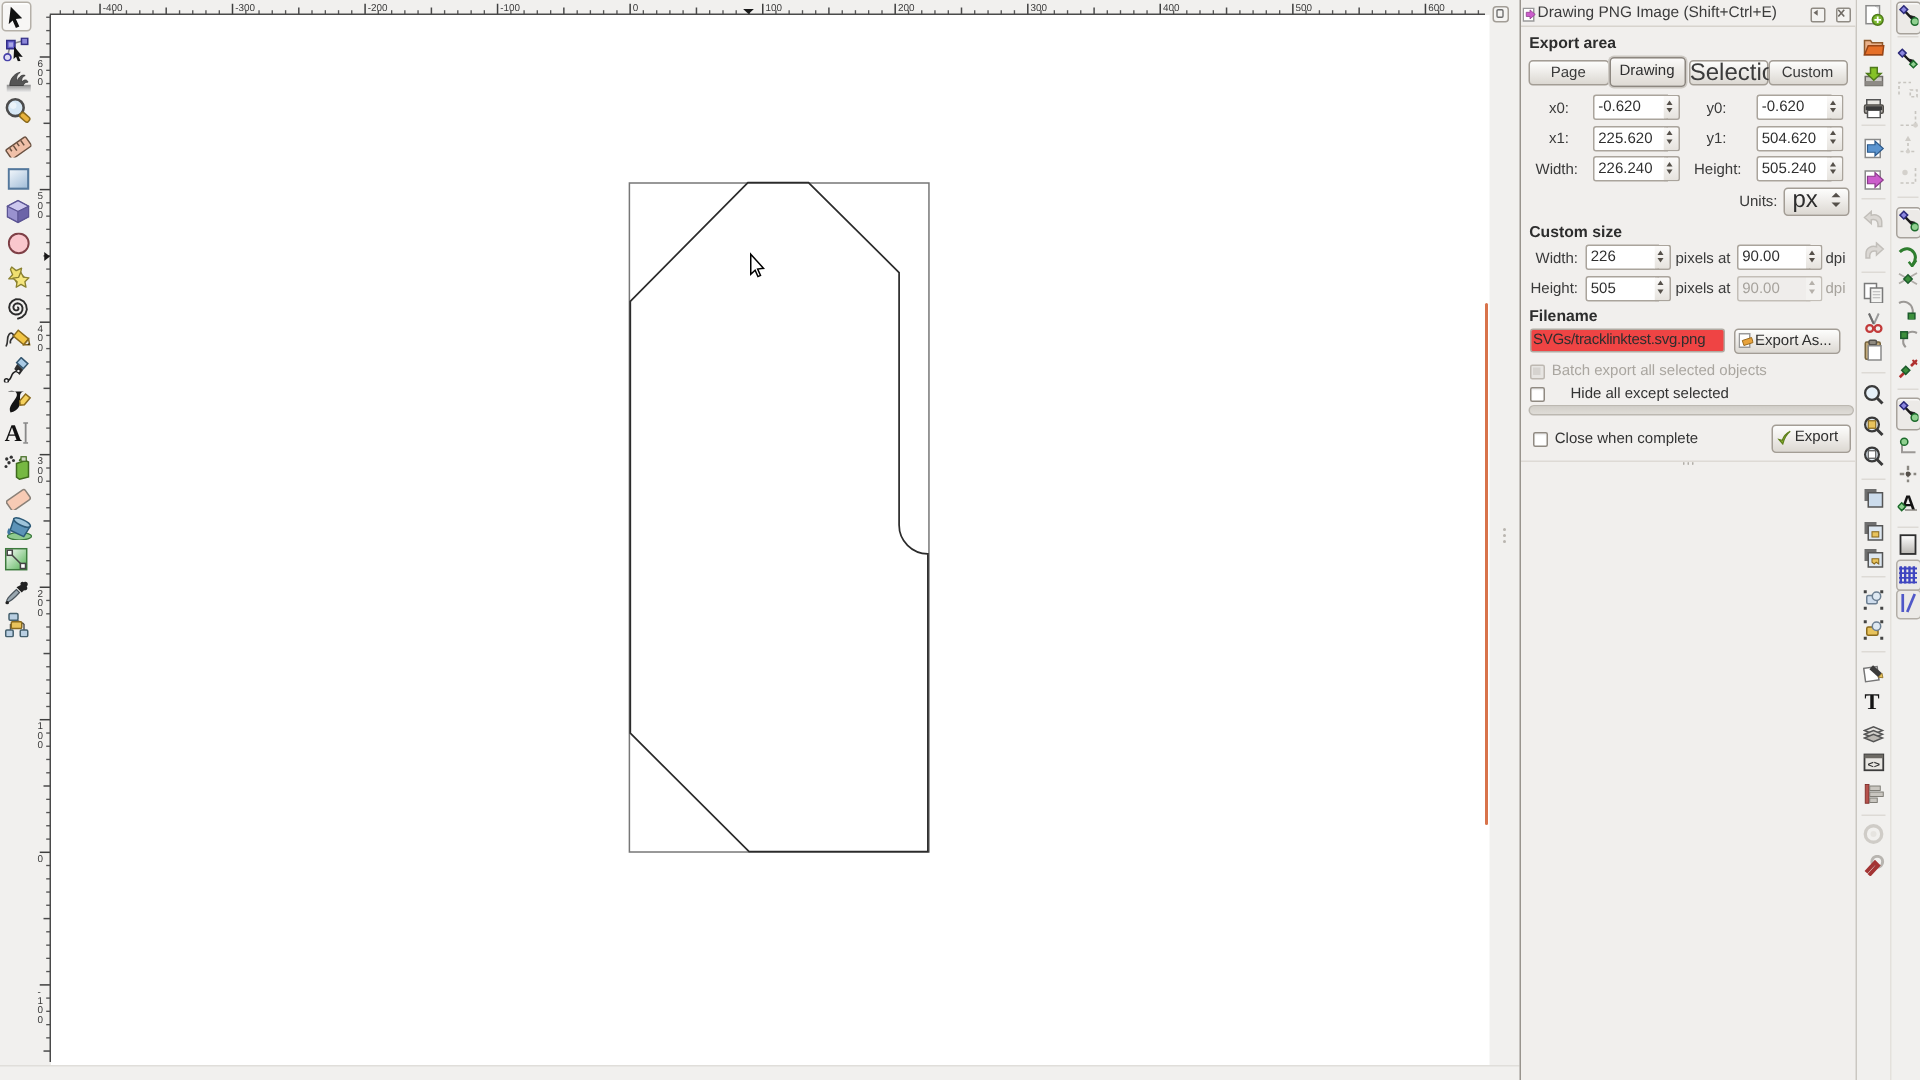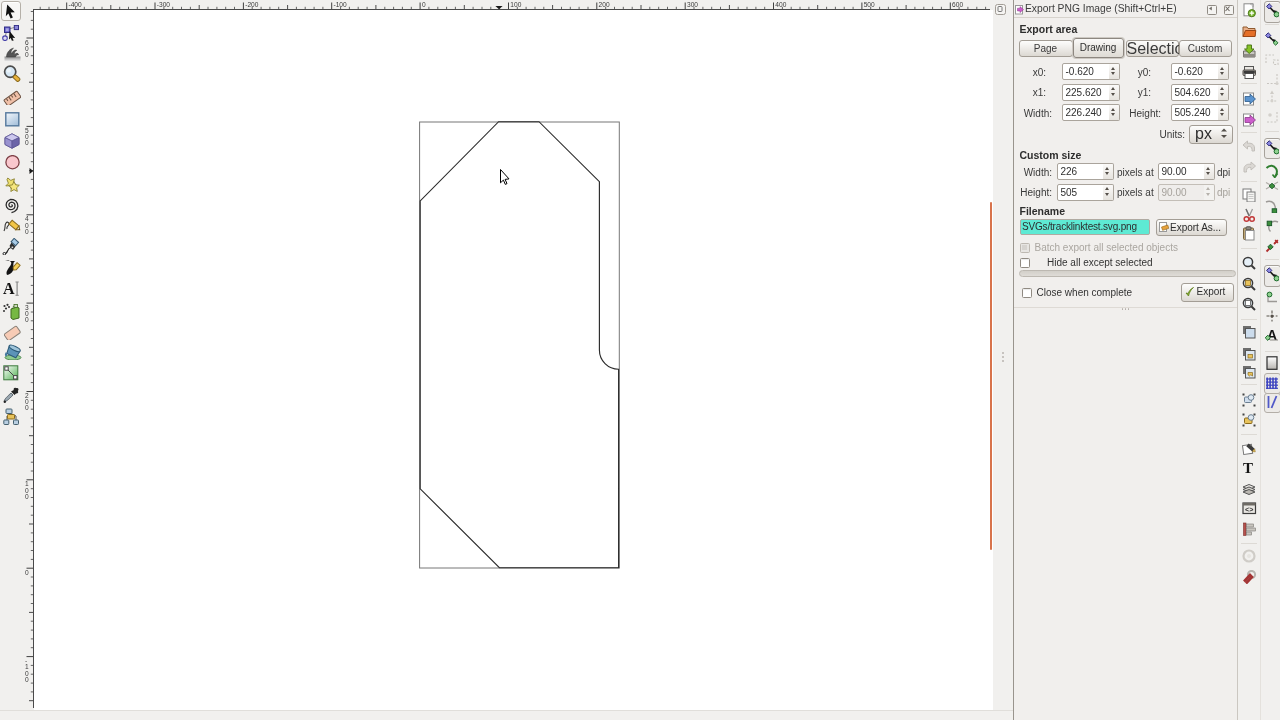--- a/index.html
+++ b/index.html
@@ -410,21 +410,21 @@
 <div style="position:absolute;left:0px;top:710px;width:1013px;height:10px;background:#f1f0ee;border-top:1px solid #e0deda;"></div>
 
 <div style="position:absolute;left:1013px;top:0px;width:1px;height:720px;background:#99948d;"></div>
 <div style="position:absolute;left:1014px;top:0px;width:222.5px;height:720px;background:#f1efed;"></div>
 <div style="position:absolute;left:1236.5px;top:0px;width:1.2px;height:720px;background:#cbc7c1;"></div>
 <div style="position:absolute;left:1014px;top:0px;width:222.5px;height:16.5px;background:#f1efed;border-bottom:1px solid #d7d3cd;"></div>
 <svg style="position:absolute;left:1015px;top:4.5px" width="9" height="10" viewBox="0 0 9 10">
       <rect x="0.5" y="0.5" width="7" height="8.5" fill="#fff" stroke="#999"></rect>
       <path d="M 2.5,3.2 L 5,3.2 L 5,1.6 L 8.5,4.6 L 5,7.6 L 5,6 L 2.5,6 Z" fill="#cc5dcc" stroke="#8b3a8b" stroke-width="0.5"></path>
     </svg>
-<div style="position:absolute;left:1025px;top:3px;font-size:10.3px;color:#3c3c3c;font-weight:normal;white-space:nowrap;">Export PNG Image (Shift+Ctrl+E)</div>
+<div style="position:absolute;left:1025px;top:3px;font-size:10.3px;color:#3c3c3c;font-weight:normal;white-space:nowrap;">Drawing PNG Image (Shift+Ctrl+E)</div>
 <div style="position:absolute;left:1206.5px;top:4.5px;width:8px;height:8px;border:1px solid #908b84;border-radius:1.5px;background:#f4f3f1;"></div>
     <svg style="position:absolute;left:1208px;top:6px" width="5" height="5" viewBox="0 0 5 5">
       <path d="M 3.8,0.5 L 1,2.5 L 3.8,4.5 Z" fill="#6f6a64"></path>
     </svg>
 <div style="position:absolute;left:1223.5px;top:4.5px;width:8px;height:8px;border:1px solid #908b84;border-radius:1.5px;background:#f4f3f1;"></div>
     <svg style="position:absolute;left:1225px;top:5.5px" width="5" height="6" viewBox="0 0 5 6">
       <path d="M 0.5,0.5 L 4.5,5 M 4.5,0.5 L 0.5,5" stroke="#6f6a64" stroke-width="1.1"></path>
     </svg>
 <div style="position:absolute;left:1019.5px;top:22.5px;font-size:10.5px;color:#2d2d2d;font-weight:bold;white-space:nowrap;">Export area</div>
 <div style="position:absolute;left:1018.5px;top:39.5px;width:52px;height:15.5px;background:linear-gradient(#fdfdfc,#efedea 45%,#dcd8d2);border:1px solid #a39d95;border-radius:3px;">
@@ -494,21 +494,21 @@
     <div style="position:absolute;left:1102.5px;top:183.5px;width:10px;height:15px;background:linear-gradient(#fbfaf9,#e6e3de);border:1px solid #aaa49c;border-left:none;border-radius:0 2px 2px 0;"></div>
     <div style="position:absolute;left:1105.1px;top:187.1px;width:0;height:0;border-left:2.4px solid transparent;border-right:2.4px solid transparent;border-bottom:3px solid #55504a;"></div>
     <div style="position:absolute;left:1105.1px;top:192.7px;width:0;height:0;border-left:2.4px solid transparent;border-right:2.4px solid transparent;border-top:3px solid #55504a;"></div>
 <div style="position:absolute;left:1117px;top:187px;font-size:10px;color:#3a3a3a;font-weight:normal;white-space:nowrap;">pixels at</div>
 <div style="position:absolute;left:1157.5px;top:183.5px;width:44px;height:15px;background:#efedeb;border:1px solid #c3beb7;border-radius:2px 0 0 2px;color:#a6a29c;font-size:10px;line-height:15px;padding-left:3px;white-space:nowrap;overflow:hidden">90.00</div>
     <div style="position:absolute;left:1203.5px;top:183.5px;width:10px;height:15px;background:#f3f2f0;border:1px solid #c3beb7;border-left:none;border-radius:0 2px 2px 0;"></div>
     <div style="position:absolute;left:1206.1px;top:187.1px;width:0;height:0;border-left:2.4px solid transparent;border-right:2.4px solid transparent;border-bottom:3px solid #b5b1ab;"></div>
     <div style="position:absolute;left:1206.1px;top:192.7px;width:0;height:0;border-left:2.4px solid transparent;border-right:2.4px solid transparent;border-top:3px solid #b5b1ab;"></div>
 <div style="position:absolute;left:1217px;top:187px;font-size:10px;color:#a6a29c;font-weight:normal;white-space:nowrap;">dpi</div>
 <div style="position:absolute;left:1019.5px;top:205px;font-size:10.5px;color:#2d2d2d;font-weight:bold;white-space:nowrap;">Filename</div>
-<div style="position:absolute;left:1019.5px;top:218.5px;width:127px;height:14.5px;background:#5eead4;border:1px solid #b0aaa2;border-radius:2px;font-size:10px;line-height:14.5px;color:#2e2e2e;padding-left:1.5px;overflow:hidden;white-space:nowrap;letter-spacing:-0.18px;">SVGs/tracklinktest.svg.png</div>
+<div style="position:absolute;left:1019.5px;top:218.5px;width:127px;height:14.5px;background:#ef4444;border:1px solid #b0aaa2;border-radius:2px;font-size:10px;line-height:14.5px;color:#2e2e2e;padding-left:1.5px;overflow:hidden;white-space:nowrap;letter-spacing:-0.18px;">SVGs/tracklinktest.svg.png</div>
 <div style="position:absolute;left:1155.5px;top:218.5px;width:69px;height:15.5px;background:linear-gradient(#fdfdfc,#efedea 45%,#dcd8d2);border:1px solid #a39d95;border-radius:3px;"></div>
 <svg style="position:absolute;left:1158.5px;top:221.5px" width="10" height="10" viewBox="0 0 10 10">
       <rect x="0.5" y="0.5" width="7" height="9" fill="#fff" stroke="#999"></rect>
       <path d="M 3,4 L 9.5,4 L 9.5,7.5 L 3,7.5 Z" fill="#e8a33c" stroke="#9a6a1d" stroke-width="0.6" transform="rotate(-18 6 6)"></path>
     </svg>
 <div style="position:absolute;left:1170px;top:221.5px;font-size:10px;color:#2e2e2e;font-weight:normal;white-space:nowrap;">Export As...</div>
 <div style="position:absolute;left:1019.5px;top:242.5px;width:8px;height:8px;border-radius:1.5px;background:#e7e5e2;border:1px solid #bdb8b1;">
       <div style="position:absolute;left:1.5px;top:1.5px;width:5px;height:5px;background:#d6d3cf;"></div>
     </div>
 <div style="position:absolute;left:1034.5px;top:241.5px;font-size:10px;color:#aaa6a0;font-weight:normal;white-space:nowrap;text-align:right;">Batch export all selected objects</div>

